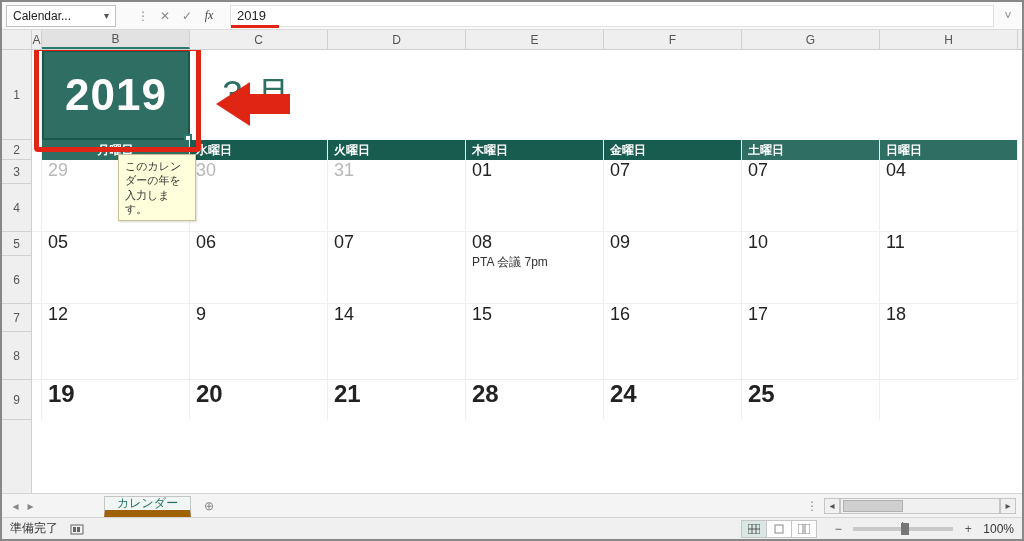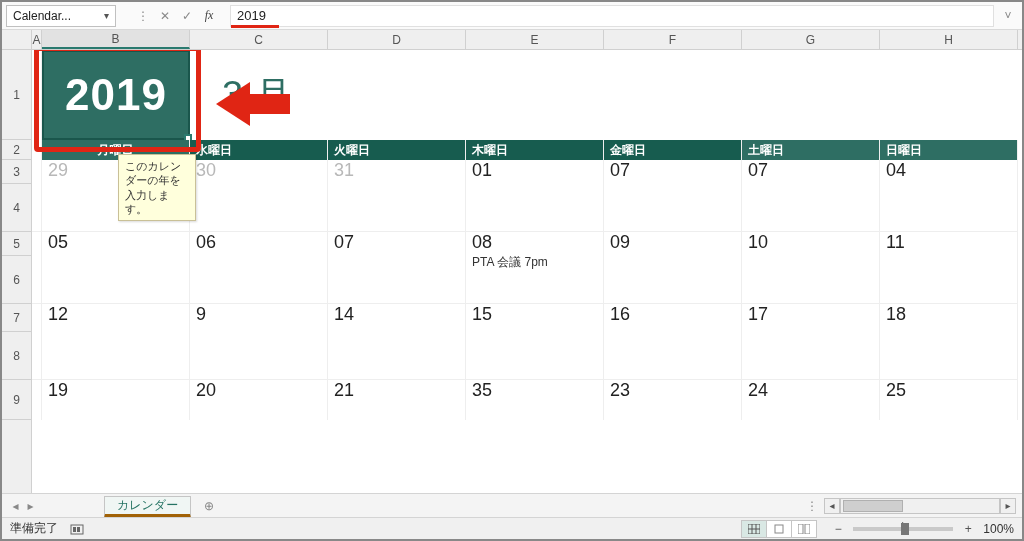--- a/index.html
+++ b/index.html
@@ -69,32 +69,32 @@
   .row.dow .cellA { height: 20px; }
 
   
   .row.dates .cell, .row.dates .cellA { height: 24px; }
   .row.dates .cell { font-size: 18px; padding: 0 6px; display: flex; align-items: flex-start; border-bottom: none; text-align: right; }
   .muted { color: #b8b8b8; }
   .row.fill .cell, .row.fill .cellA { height: 48px; border-bottom: 1px solid #eee; }
   .row.fill7 .cell, .row.fill7 .cellA { height: 28px; border-bottom: none; }
   .row.fill8 .cell, .row.fill8 .cellA { height: 48px; border-bottom: 1px solid #eee; }
   .row.cut .cell, .row.cut .cellA { height: 40px; border-bottom: none; }
-  .row.dates.cut .cell { font-size: 18px; padding: 0 6px; }
+  .row.dates.cut .cell { font-size: 24px; padding: 0 6px; font-weight: bold; }
 
   .event { font-size: 12px; color: #333; position: absolute; top: 22px; left: 6px; }
 
   
   .tooltip-tip { position: absolute; background: #ffffdc; border: 1px solid #c9c097; padding: 4px 6px; font-size: 11px; color: #333; line-height: 1.3; width: 78px; box-shadow: 1px 1px 2px rgba(0,0,0,.15); z-index: 40; }
 
   
   .tab-strip { position: absolute; left: 0; right: 0; bottom: 22px; height: 24px; background: #f4f4f4; border-top: 1px solid #d4d4d4; display: flex; align-items: center; }
   .tab-nav { width: 42px; display: flex; justify-content: space-around; color: #888; padding: 0 6px; }
   .sheet-tab { height: 22px; background: #fff; border: 1px solid #c5c5c5; border-bottom: none; padding: 2px 12px; font-size: 12px; display: flex; align-items: center; margin-top: 2px; }
-  .sheet-tab.active { border-bottom: 4px solid #a16207; color: #257363; background:#f0f6f4;justify-content:flex-end; }
+  .sheet-tab.active { border-bottom: 8px solid #a16207; color: #257363; background:#f0f6f4;justify-content:flex-end; }
   .add-sheet { width: 24px; display: flex; align-items: center; justify-content: center; color: #888; margin-left: 6px; border:1px solid transparent; }
   .hscroll { margin-left: auto; display: flex; align-items: center; height: 16px; gap:0; padding-right: 6px; }
   .hscroll .btn { width: 16px; height: 16px; border: 1px solid #c5c5c5; display:flex; align-items:center; justify-content:center; font-size:10px; background:#f0f0f0; color:#555;}
   .hscroll .track { width: 160px; height: 16px; border: 1px solid #c5c5c5; background: #f0f0f0; position: relative; }
   .hscroll .thumb { position:absolute; left:2px; top:1px; height:12px; width:60px; background:#cfcfcf; border:1px solid #b0b0b0; }
 
   
   .status-bar { position: absolute; left: 0; right: 0; bottom: 0; height: 22px; background: #f0f0f0; border-top: 1px solid #d4d4d4; display: flex; align-items: center; font-size: 12px; padding: 0 8px; color: #333; }
   .status-bar .spacer { flex: 1; }
   .view-btns { display: flex; gap: 0; }
@@ -245,22 +245,21 @@
             <div class="cell"></div>
             <div class="cell"></div>
             <div class="cell"></div>
         </div>
 
         <div class="row dates cut">
           <div class="cellA"></div>
           <div class="cell b">19</div>
           <div class="cell">20</div>
           <div class="cell">21</div>
-          <div class="cell">35</div>
-          <div class="cell">23</div>
+          <div class="cell">28</div>
           <div class="cell">24</div>
           <div class="cell">25</div>
         </div>
       </div>
 
       <div class="highlight-box" style="left:32px; top:-4px; width:167px; height:106px;"></div>
 
       <div class="arrow-annot" style="left:214px; top:32px;">
         <div class="arrow-head"></div>
         <div class="arrow-stem"></div>

